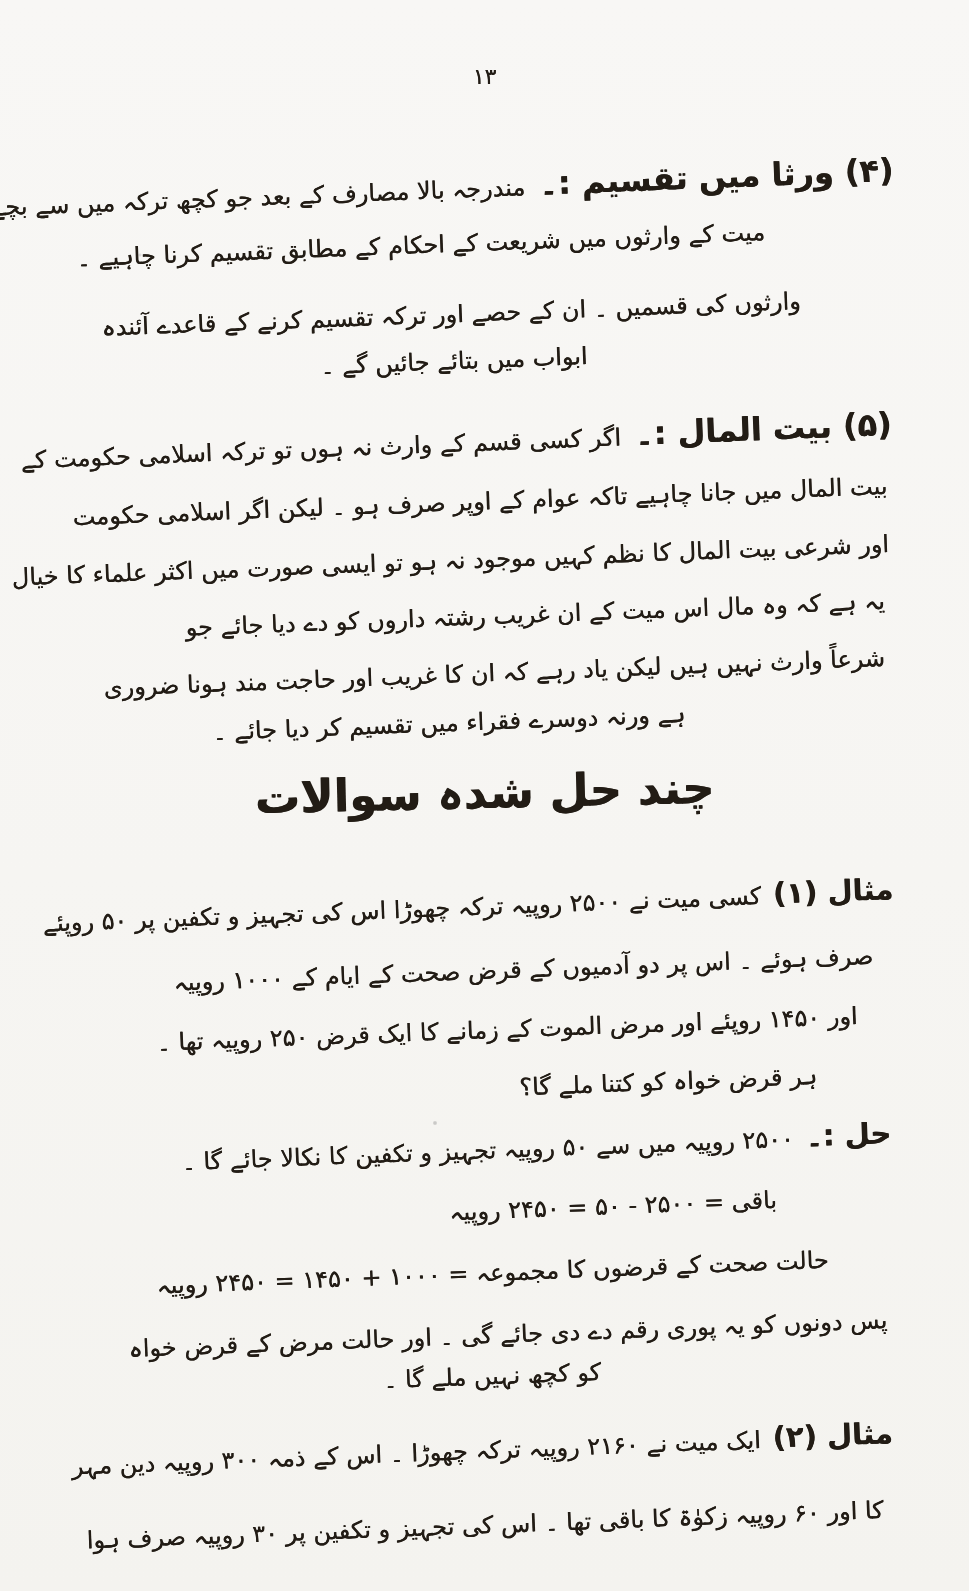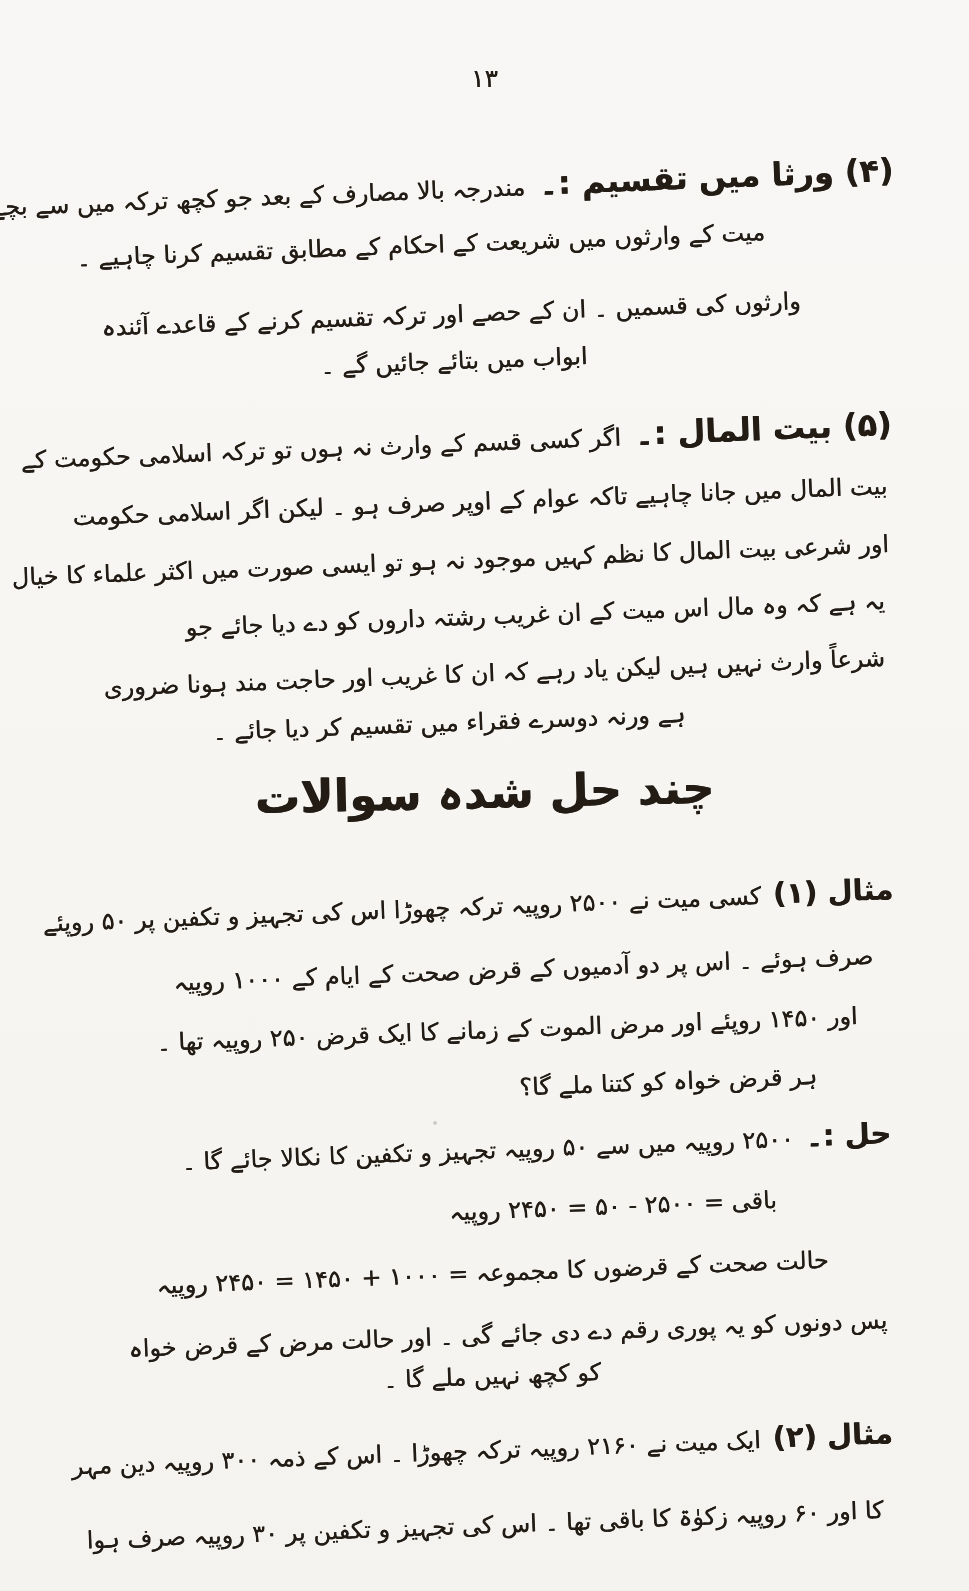--- a/index.html
+++ b/index.html
@@ -31,21 +31,21 @@
     margin-left:14px;
     letter-spacing:.5px;
   }
   .h2{ 
     font-weight:bold;
     font-size:29px;
     margin-left:12px;
   }
   .pageno{
     position:absolute;top:64px;left:0;right:0;
-    text-align:center;font-size:25px;
+    text-align:center;font-size:22px;
     text-shadow:0.3px 0 0 currentColor;
   }
   .title{
     position:absolute;top:766px;left:0;right:0;
     text-align:center;
     font-size:45px;font-weight:bold;
     transform:rotate(-1.3deg);
     text-shadow:0.6px 0 0 currentColor;
   }
 </style>

